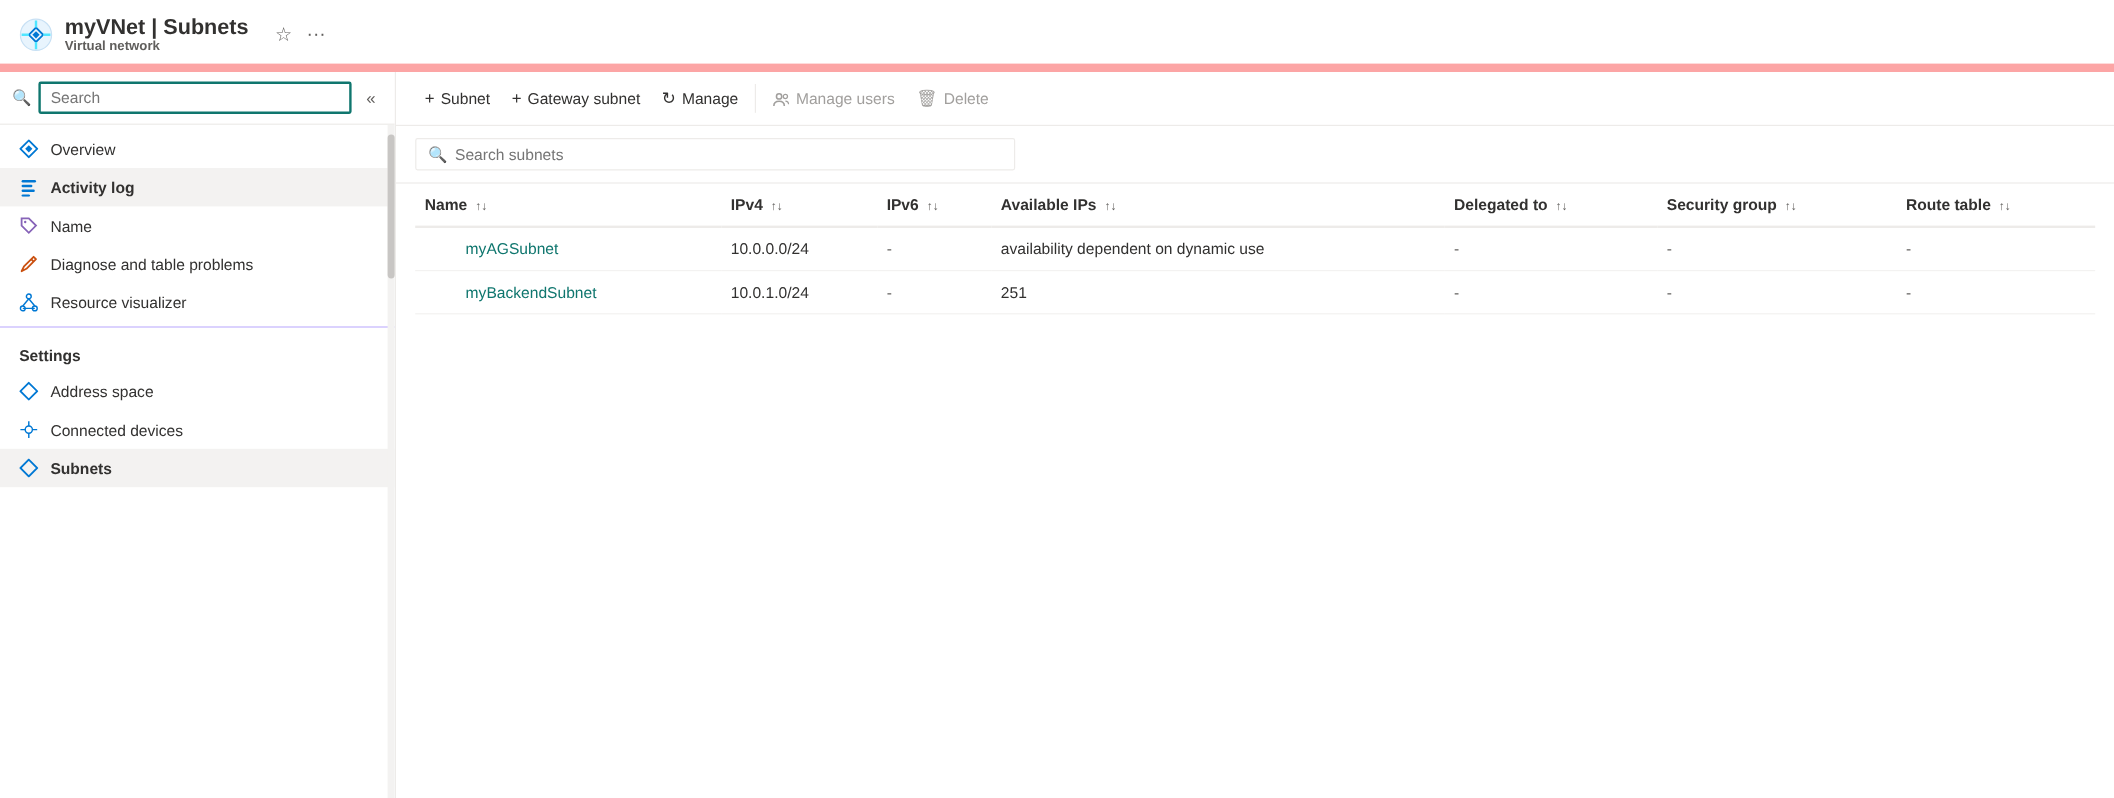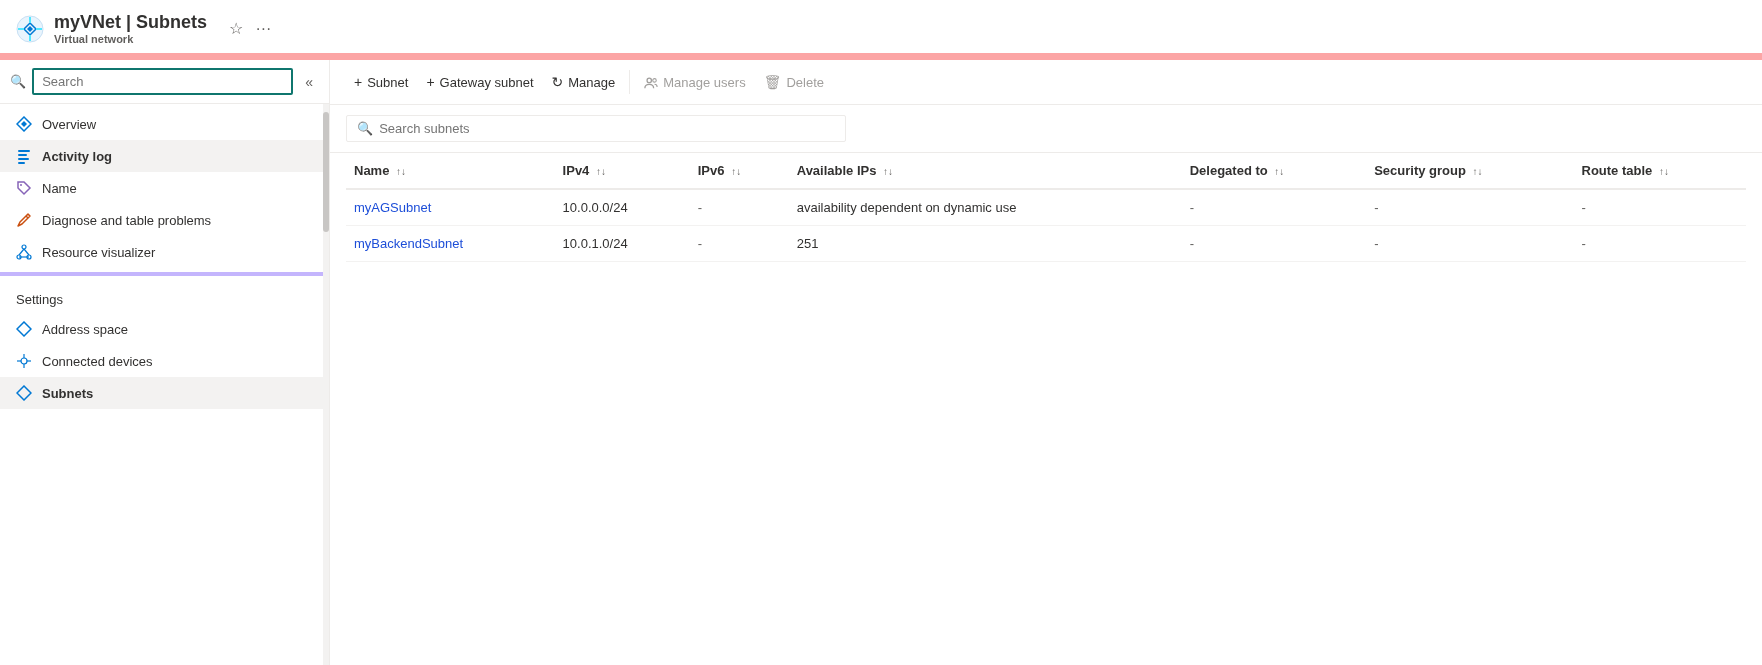--- a/index.html
+++ b/index.html
@@ -26,21 +26,21 @@
 
     .sidebar-content { flex: 1; overflow-y: auto; position: relative; }
     .scrollbar-track { position: absolute; right: 0; top: 0; bottom: 0; width: 6px; background: #f3f2f1; }
     .scrollbar-thumb { position: absolute; right: 0; top: 8px; width: 6px; height: 120px; background: #c8c6c4; border-radius: 3px; }
 
     .sidebar-nav { padding: 4px 0; }
     .nav-item { display: flex; align-items: center; gap: 10px; padding: 8px 16px; cursor: pointer; color: #323130; font-size: 13px; }
     .nav-item.active { background: #f3f2f1; font-weight: 600; }
     .nav-icon { width: 16px; height: 16px; display: flex; align-items: center; justify-content: center; flex-shrink: 0; }
 
-    .sidebar-section-title { padding: 16px 16px 6px 16px; font-weight: 400; font-size: 13px; color: #323130; border-top: 4px solid #c4b5fd; margin-top: 4px; }
+    .sidebar-section-title { padding: 16px 16px 6px 16px; font-weight: 700; font-size: 13px; color: #323130; border-top: 1px solid #c4b5fd; margin-top: 4px; }
 
     
     .content { flex: 1; display: flex; flex-direction: column; overflow: hidden; }
 
     
     .toolbar { display: flex; align-items: center; gap: 2px; padding: 8px 16px; border-bottom: 1px solid #edebe9; }
     .toolbar-btn { display: flex; align-items: center; gap: 5px; background: none; border: none; cursor: pointer; color: #323130; font-size: 13px; padding: 6px 8px; border-radius: 2px; }
     .toolbar-btn.disabled { color: #a19f9d; cursor: default; }
     .toolbar-separator { width: 1px; height: 24px; background: #edebe9; margin: 0 4px; }
     .toolbar-icon { font-size: 14px; }
@@ -49,21 +49,21 @@
     .search-bar { padding: 10px 16px; border-bottom: 1px solid #edebe9; }
     .search-bar-inner { display: flex; align-items: center; gap: 6px; border: 1px solid #edebe9; border-radius: 2px; padding: 5px 10px; max-width: 500px; }
     .search-bar-inner input { border: none; outline: none; font-size: 13px; color: #605e5c; width: 300px; }
 
     
     .table-container { flex: 1; overflow-y: auto; padding: 0 16px; }
     table { width: 100%; border-collapse: collapse; }
     thead th { text-align: left; padding: 10px 8px; font-weight: 600; font-size: 13px; color: #323130; border-bottom: 2px solid #edebe9; white-space: nowrap; }
     tbody tr { border-bottom: 1px solid #f3f2f1; }
     tbody td { padding: 10px 8px; font-size: 13px; color: #323130; vertical-align: middle; }
-    .link-cell { color: #1d4ed8; cursor: pointer; text-decoration: none; }
+    .link-cell { color: #0f766e; cursor: pointer; text-decoration: none; margin-left: 34px; }
     .sort-icon { font-size: 10px; margin-left: 3px; color: #605e5c; }
     .dash { color: #605e5c; }
 
     
     .icon-blue { color: #0078d4; }
     .icon-purple { color: #8764b8; }
   </style>
 </head>
 <body>
 

